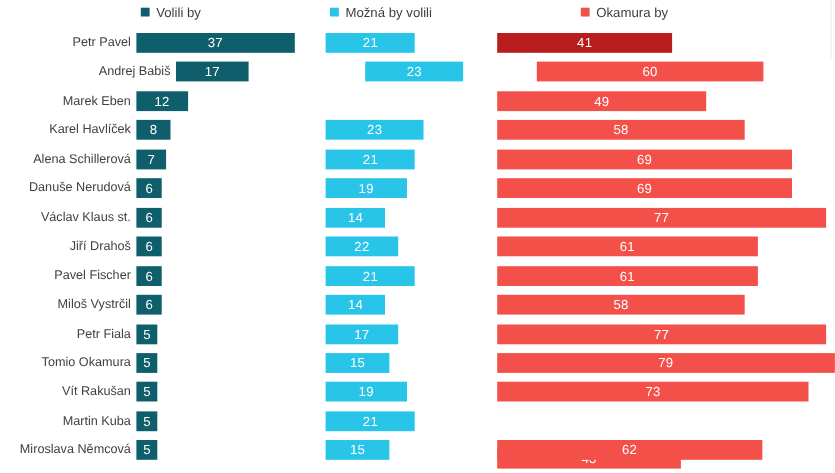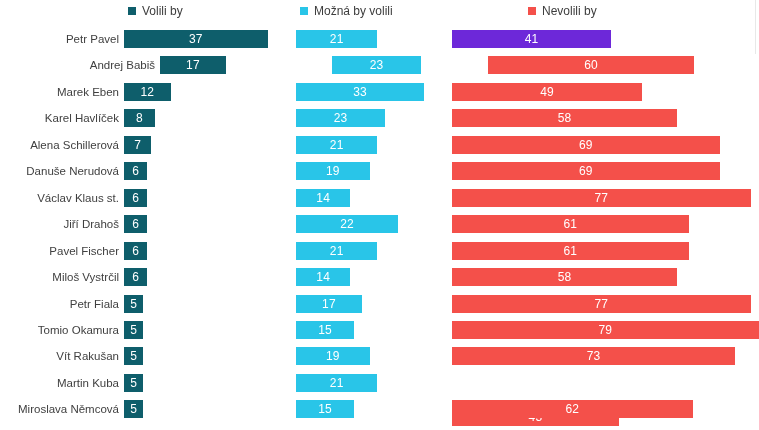--- a/index.html
+++ b/index.html
@@ -116,57 +116,54 @@
     <div class="legend-item li0">
       <span class="legend-swatch" style="background:#0e5e6b"></span>
       <span class="legend-label">Volili by</span>
     </div>
     <div class="legend-item li1">
       <span class="legend-swatch" style="background:#29c5e8"></span>
       <span class="legend-label">Možná by volili</span>
     </div>
     <div class="legend-item li2">
       <span class="legend-swatch" style="background:#f4504a"></span>
-      <span class="legend-label">Nevolili by</span>
+      <span class="legend-label">Okamura by</span>
     </div>
   </div>
 
   <div class="plot" id="plot">
       <div class="row" style="top: 8px;">
         <div class="cat-label">Petr Pavel</div>
         <div class="bar series-0" style="left: 124px; width: 143.56px; background: rgb(14, 94, 107);">
           <span class="bar-value">37</span>
         </div>
         <div class="bar series-1" style="left: 296px; width: 81.48px; background: rgb(41, 197, 232);">
           <span class="bar-value">21</span>
         </div>
-        <div class="bar series-2" style="left: 452px; width: 159.08px; background: #6d28d9;">
+        <div class="bar series-2" style="left: 452px; width: 159.08px; background: #b91c1c;">
           <span class="bar-value">41</span>
         </div>
       </div>
       <div class="row" style="top: 34.45px; margin-left: 36px;">
         <div class="cat-label">Andrej Babiš</div>
         <div class="bar series-0" style="left: 124px; width: 65.96px; background: rgb(14, 94, 107);">
           <span class="bar-value">17</span>
         </div>
         <div class="bar series-1" style="left: 296px; width: 89.24px; background: rgb(41, 197, 232);">
           <span class="bar-value">23</span>
         </div>
         <div class="bar series-2" style="left: 452px; width: 206px; background: rgb(244, 80, 74);">
           <span class="bar-value">60</span>
         </div>
       </div>
       <div class="row" style="top: 60.9px;">
         <div class="cat-label">Marek Eben</div>
         <div class="bar series-0" style="left: 124px; width: 46.56px; background: rgb(14, 94, 107);">
           <span class="bar-value">12</span>
         </div>
-        <div class="bar series-1" style="left: 296px; width: 128.04px; background: rgb(41, 197, 232);">
-          <span class="bar-value">33</span>
-        </div>
         <div class="bar series-2" style="left: 452px; width: 190.12px; background: rgb(244, 80, 74);">
           <span class="bar-value">49</span>
         </div>
       </div>
       <div class="row" style="top: 87.35px;">
         <div class="cat-label">Karel Havlíček</div>
         <div class="bar series-0" style="left: 124px; width: 31.04px; background: rgb(14, 94, 107);">
           <span class="bar-value">8</span>
         </div>
         <div class="bar series-1" style="left: 296px; width: 89.24px; background: rgb(41, 197, 232);">
@@ -210,21 +207,21 @@
         </div>
         <div class="bar series-2" style="left: 452px; width: 298.76px; background: rgb(244, 80, 74);">
           <span class="bar-value">77</span>
         </div>
       </div>
       <div class="row" style="top: 193.15px;">
         <div class="cat-label">Jiří Drahoš</div>
         <div class="bar series-0" style="left: 124px; width: 23.28px; background: rgb(14, 94, 107);">
           <span class="bar-value">6</span>
         </div>
-        <div class="bar series-1" style="left: 296px; width: 102px; background: rgb(41, 197, 232);">
+        <div class="bar series-1" style="left: 296px; width: 66px; background: rgb(41, 197, 232);">
           <span class="bar-value">22</span>
         </div>
         <div class="bar series-2" style="left: 452px; width: 236.68px; background: rgb(244, 80, 74);">
           <span class="bar-value">61</span>
         </div>
       </div>
       <div class="row" style="top: 219.6px;">
         <div class="cat-label">Pavel Fischer</div>
         <div class="bar series-0" style="left: 124px; width: 23.28px; background: rgb(14, 94, 107);">
           <span class="bar-value">6</span>

